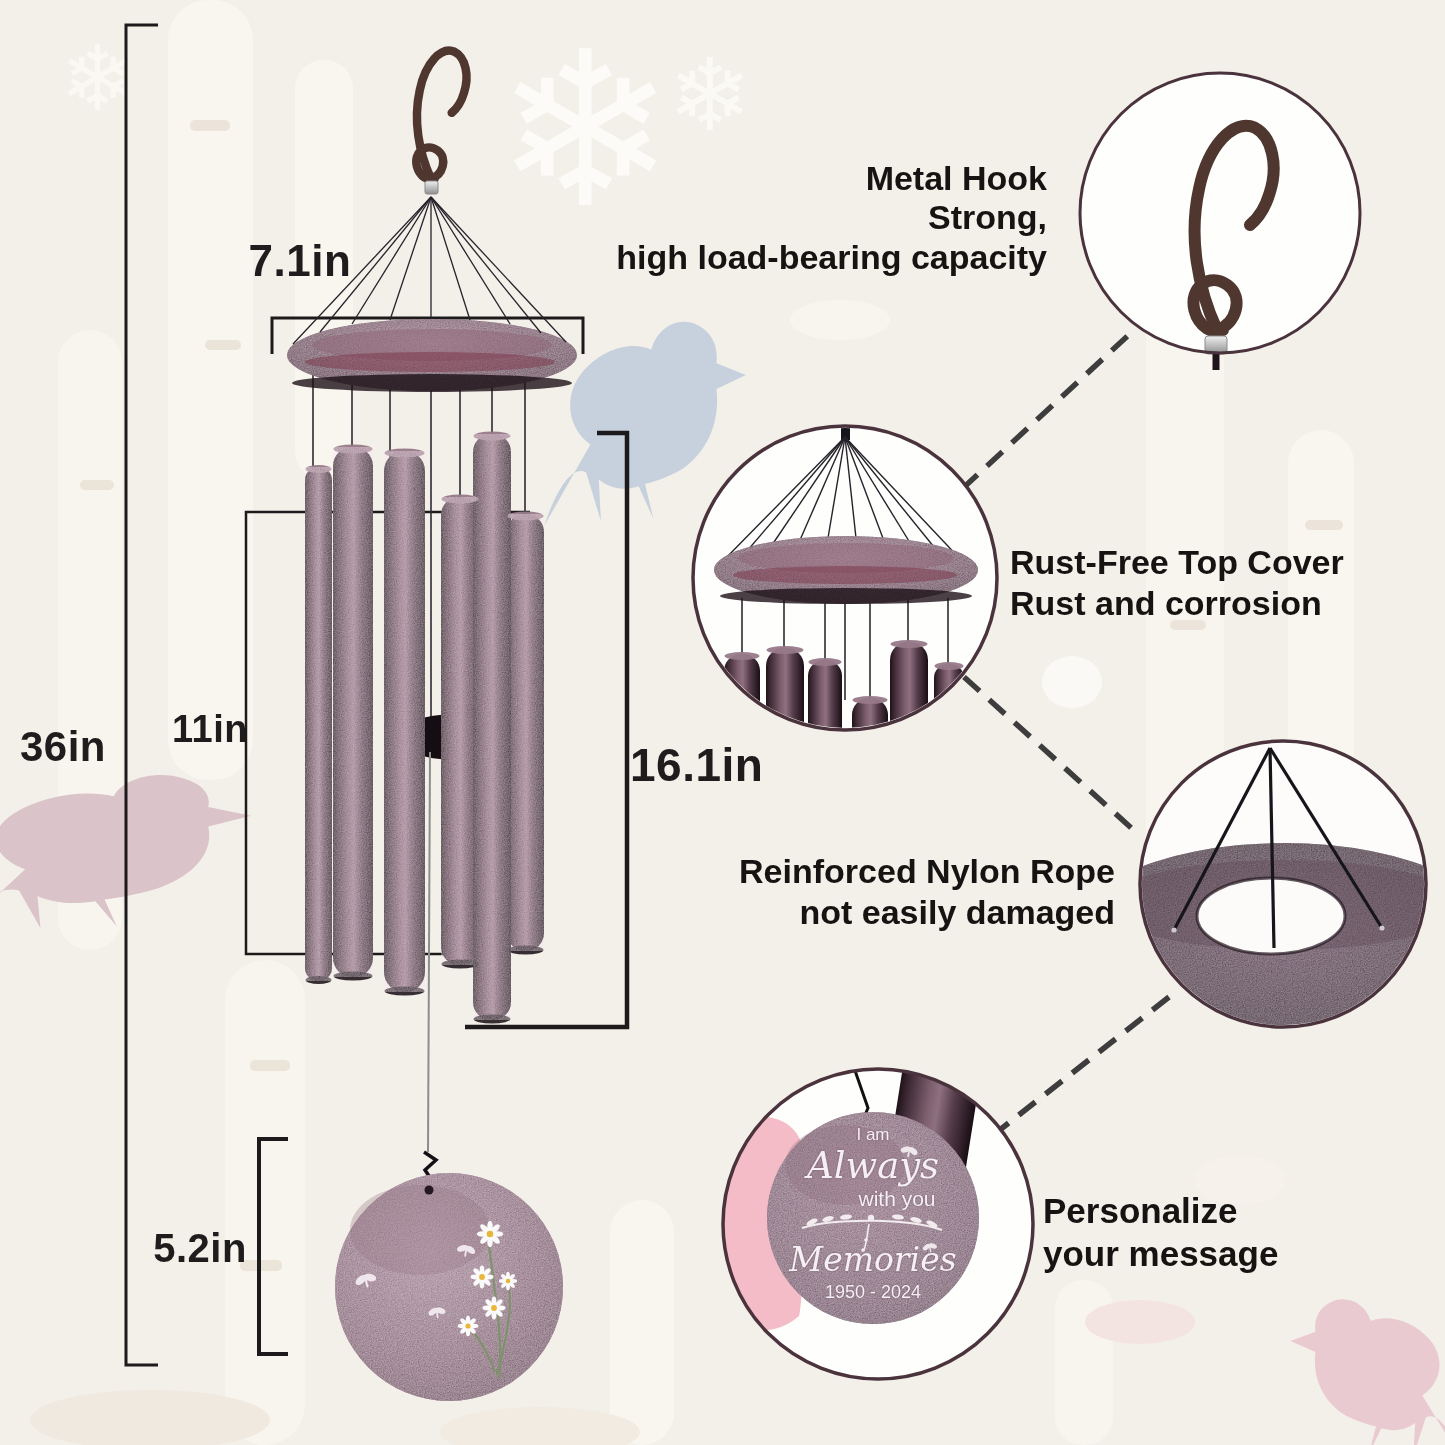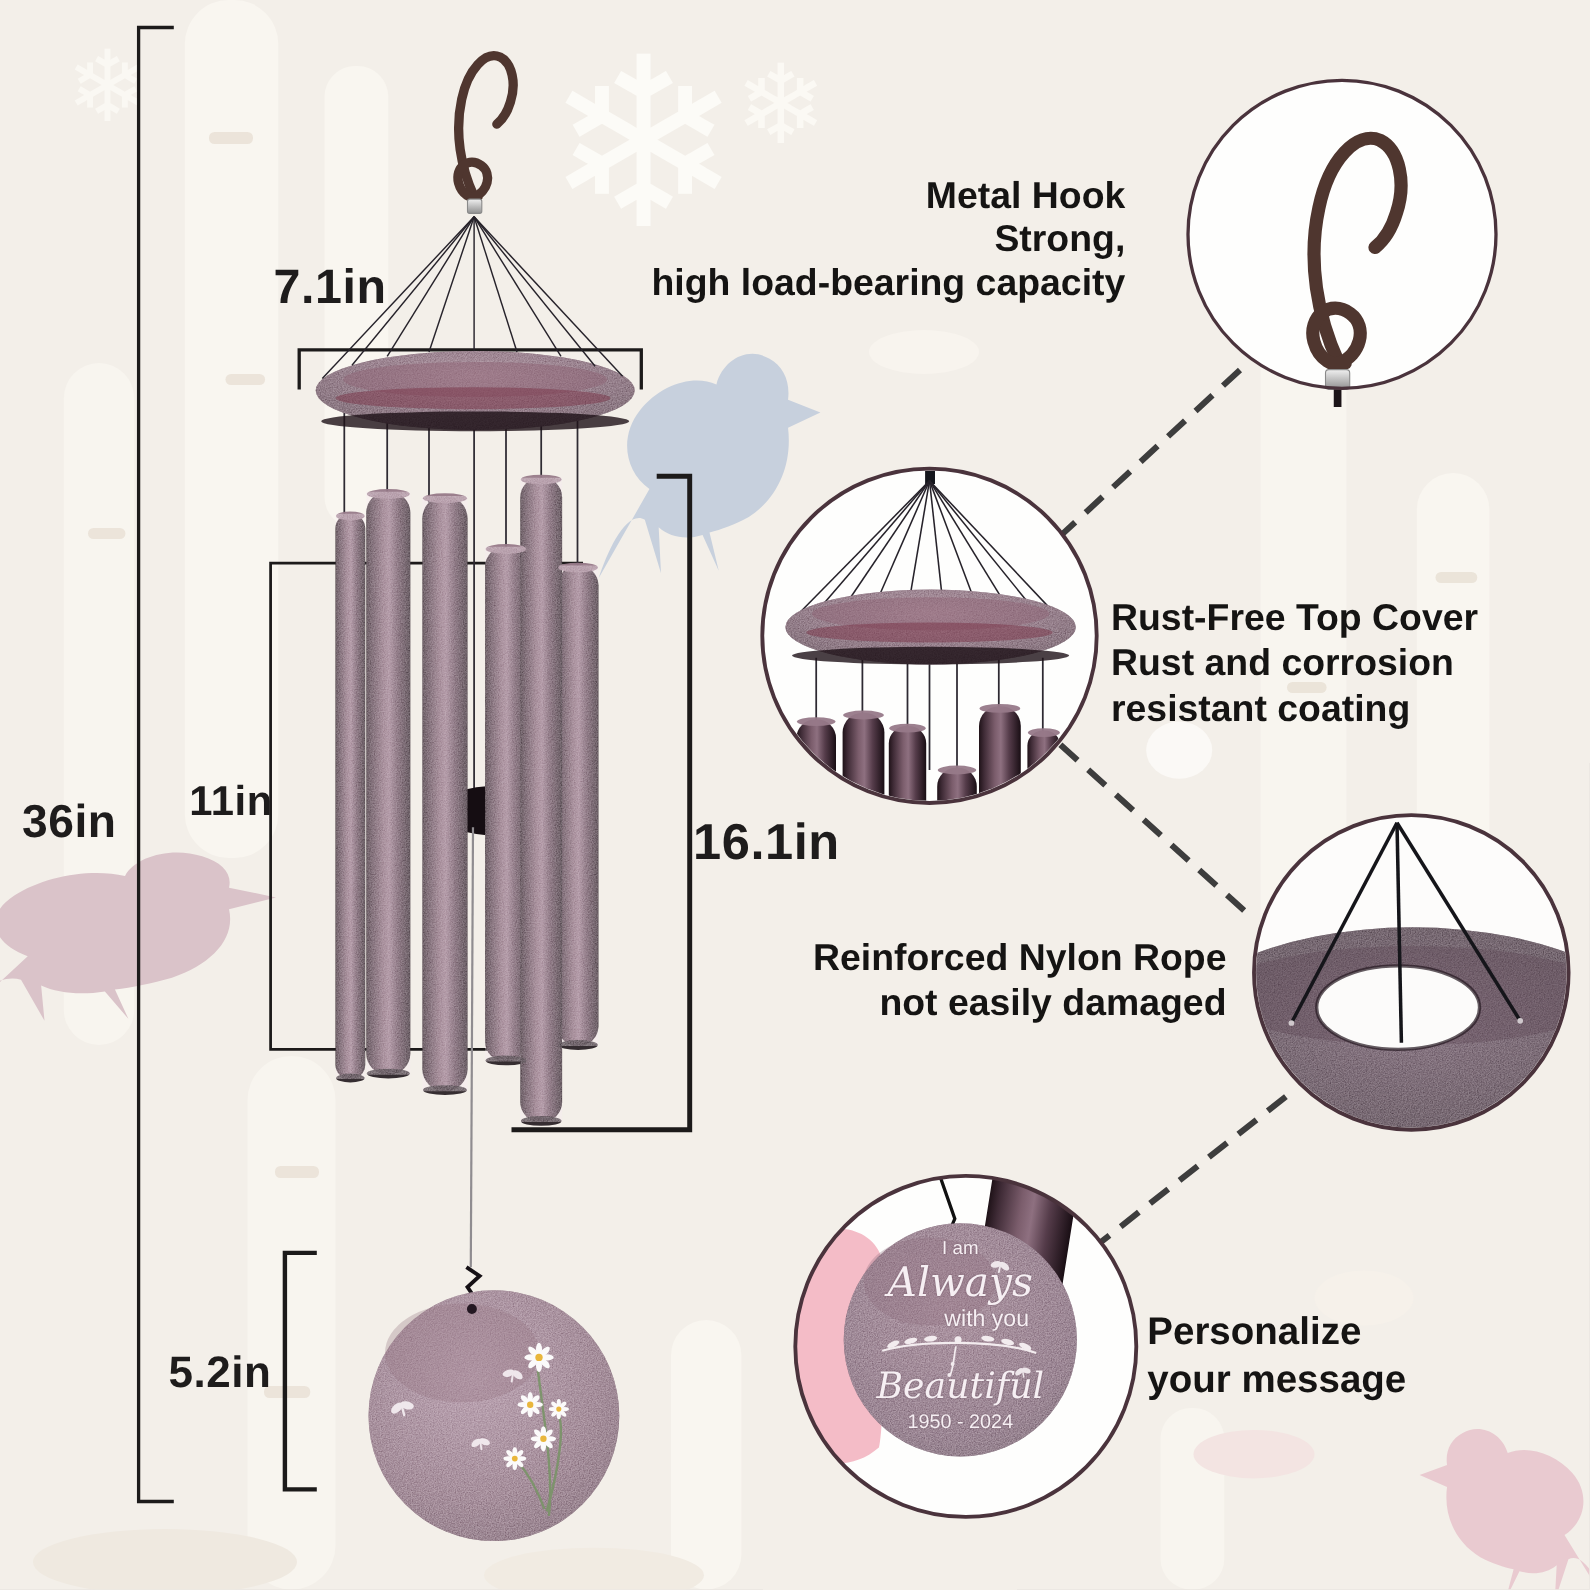--- a/index.html
+++ b/index.html
@@ -376,42 +376,41 @@
     <circle cx="878" cy="1224" r="155" fill="none" stroke="#4a333c" stroke-width="3.5"></circle>
   </g>
 </svg>
 
 <div class="meas" style="left:8px;top:723px;width:110px;font-size:42px;">36in</div>
 <div class="meas" style="left:240px;top:236px;width:120px;font-size:44px;">7.1in</div>
 <div class="meas" style="left:160px;top:708px;width:100px;font-size:38px;">11in</div>
 <div class="meas" style="left:630px;top:738px;width:130px;font-size:46px;">16.1in</div>
 <div class="meas" style="left:145px;top:1226px;width:110px;font-size:40px;">5.2in</div>
 
-<div class="callout right" style="left:531px;top:159px;width:492px;">
+<div class="callout right" style="left:555px;top:159px;width:492px;">
   <div>Metal Hook</div>
   <div>Strong,</div>
   <div>high load-bearing capacity</div>
 </div>
 <div class="callout" style="left:1010px;top:542px;width:380px;line-height:1.2;">
   <div>Rust-Free Top Cover</div>
   <div>Rust and corrosion</div>
-  <div>resistant coating</div>
 </div>
 <div class="callout right" style="left:655px;top:851px;width:460px;line-height:1.22;">
   <div>Reinforced Nylon Rope</div>
   <div>not easily damaged</div>
 </div>
 <div class="callout" style="left:1043px;top:1190px;width:340px;font-size:35px;line-height:1.22;">
   <div>Personalize</div>
   <div>your message</div>
 </div>
 
 
 <div class="disc-text" style="left:773px;top:1124px;width:200px;">
   <div class="dt t-sans" style="font-size:17px;line-height:22px;">I am</div>
   <div class="dt t-script" style="font-size:37px;line-height:40px;">Always</div>
   <div class="dt t-sans" style="font-size:21px;line-height:26px;padding-left:48px;">with you</div>
   <div style="height:28px;"></div>
-  <div class="dt t-script" style="font-size:33px;line-height:40px;">Beautiful</div>
+  <div class="dt t-script" style="font-size:33px;line-height:40px;">Memories</div>
   <div class="dt t-sans" style="font-size:18px;line-height:24px;">1950 - 2024</div>
 </div>
 
 </div>
 
 </body></html>

